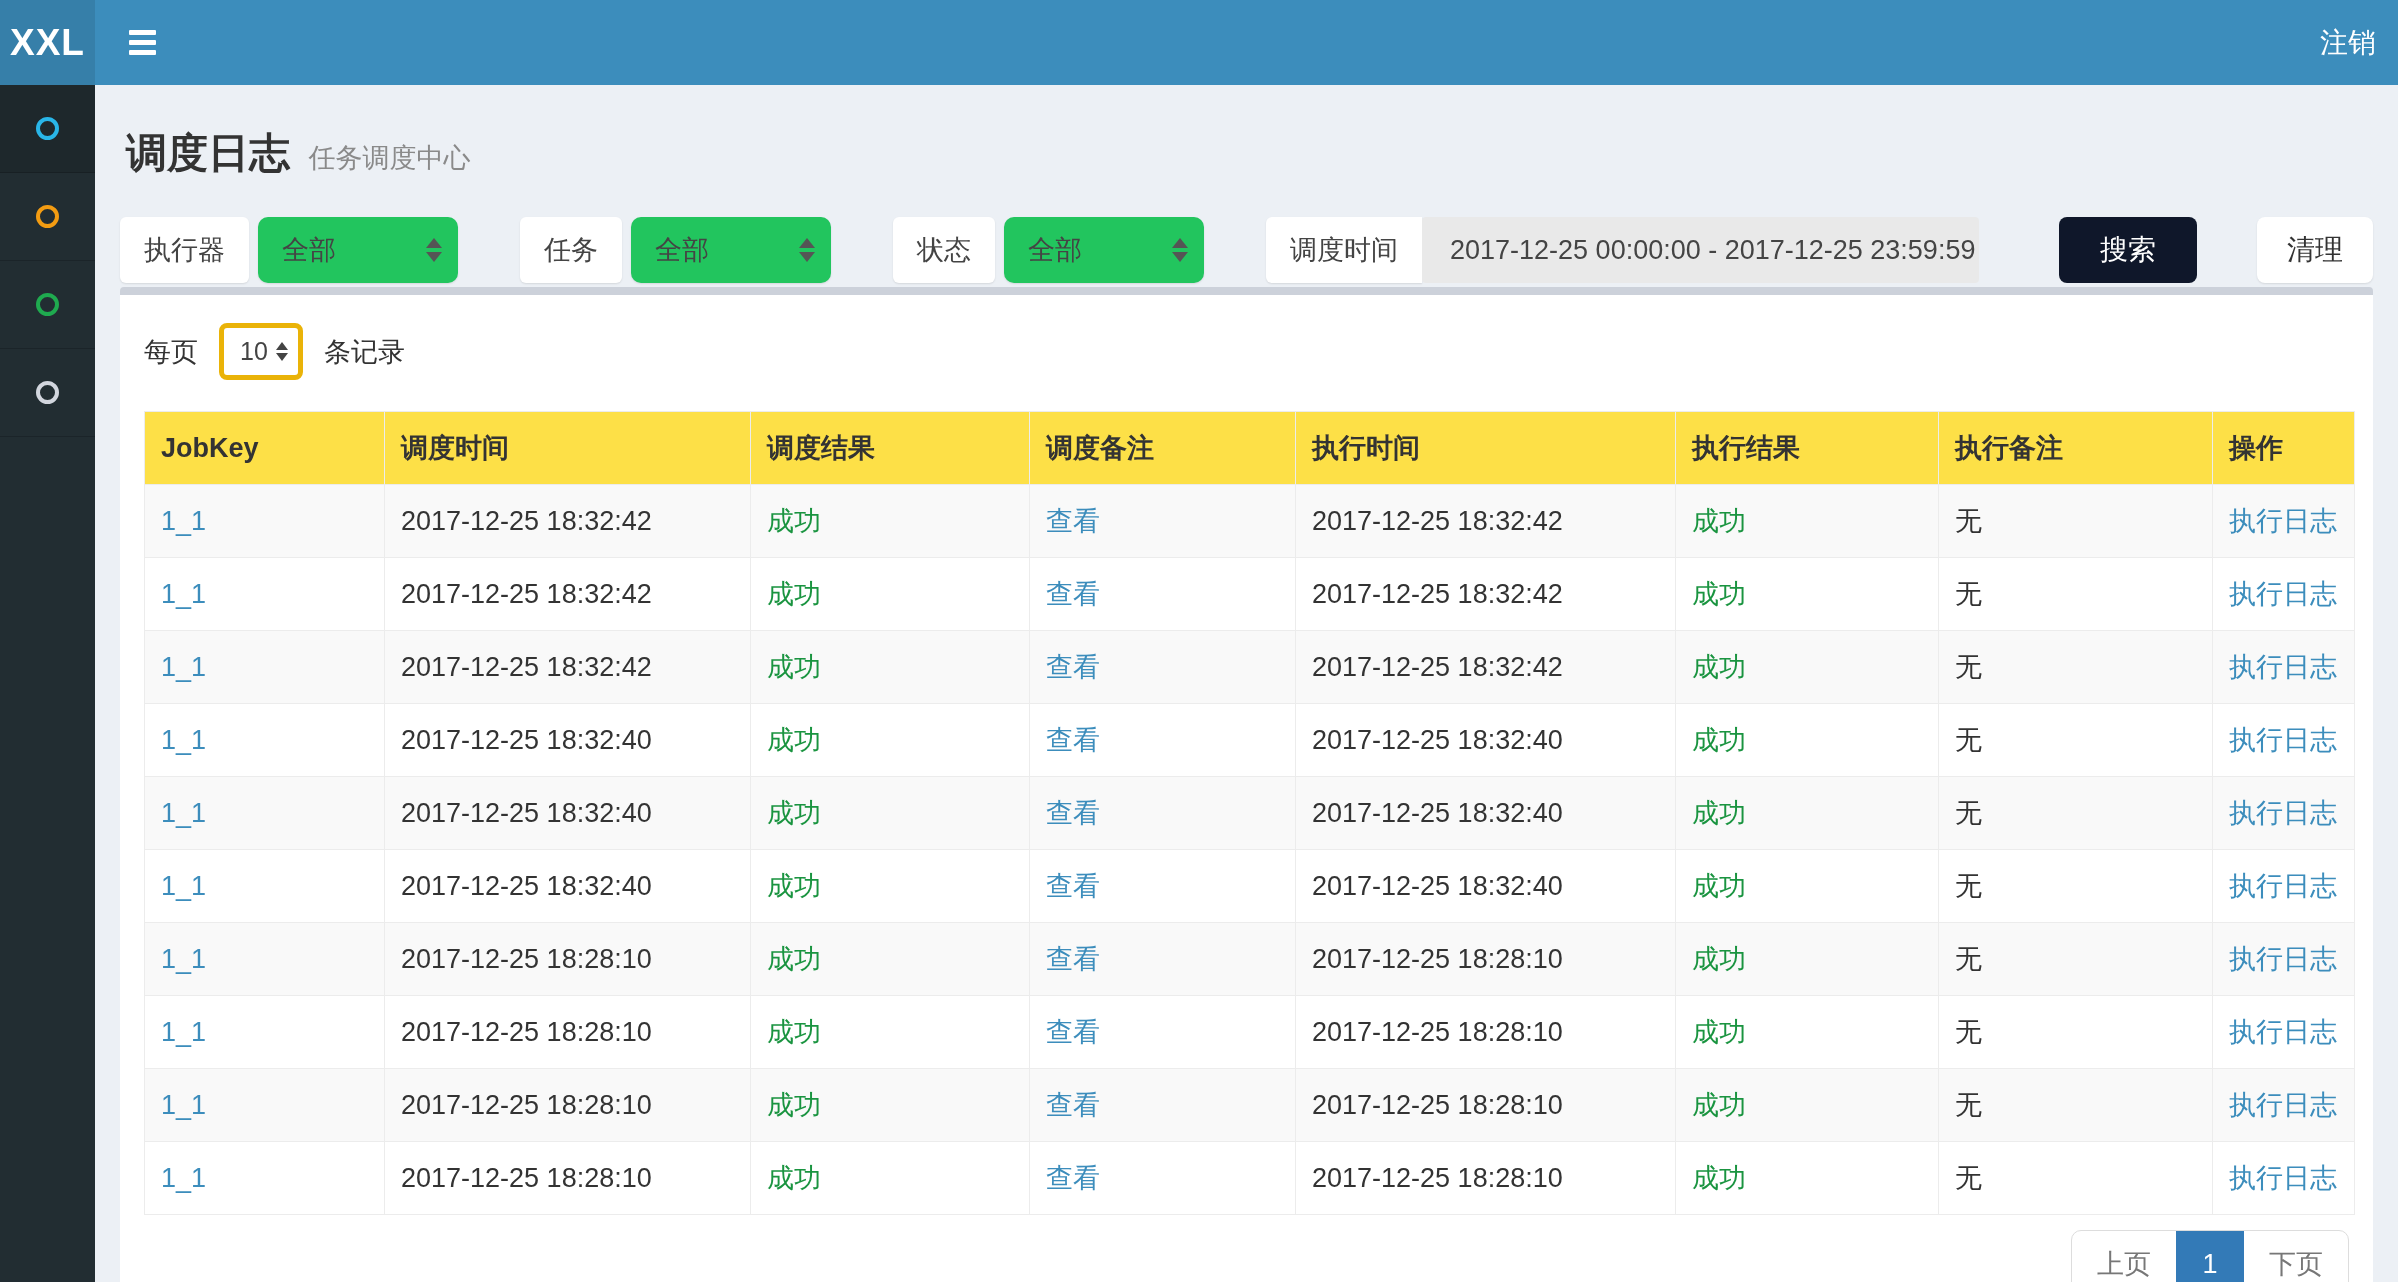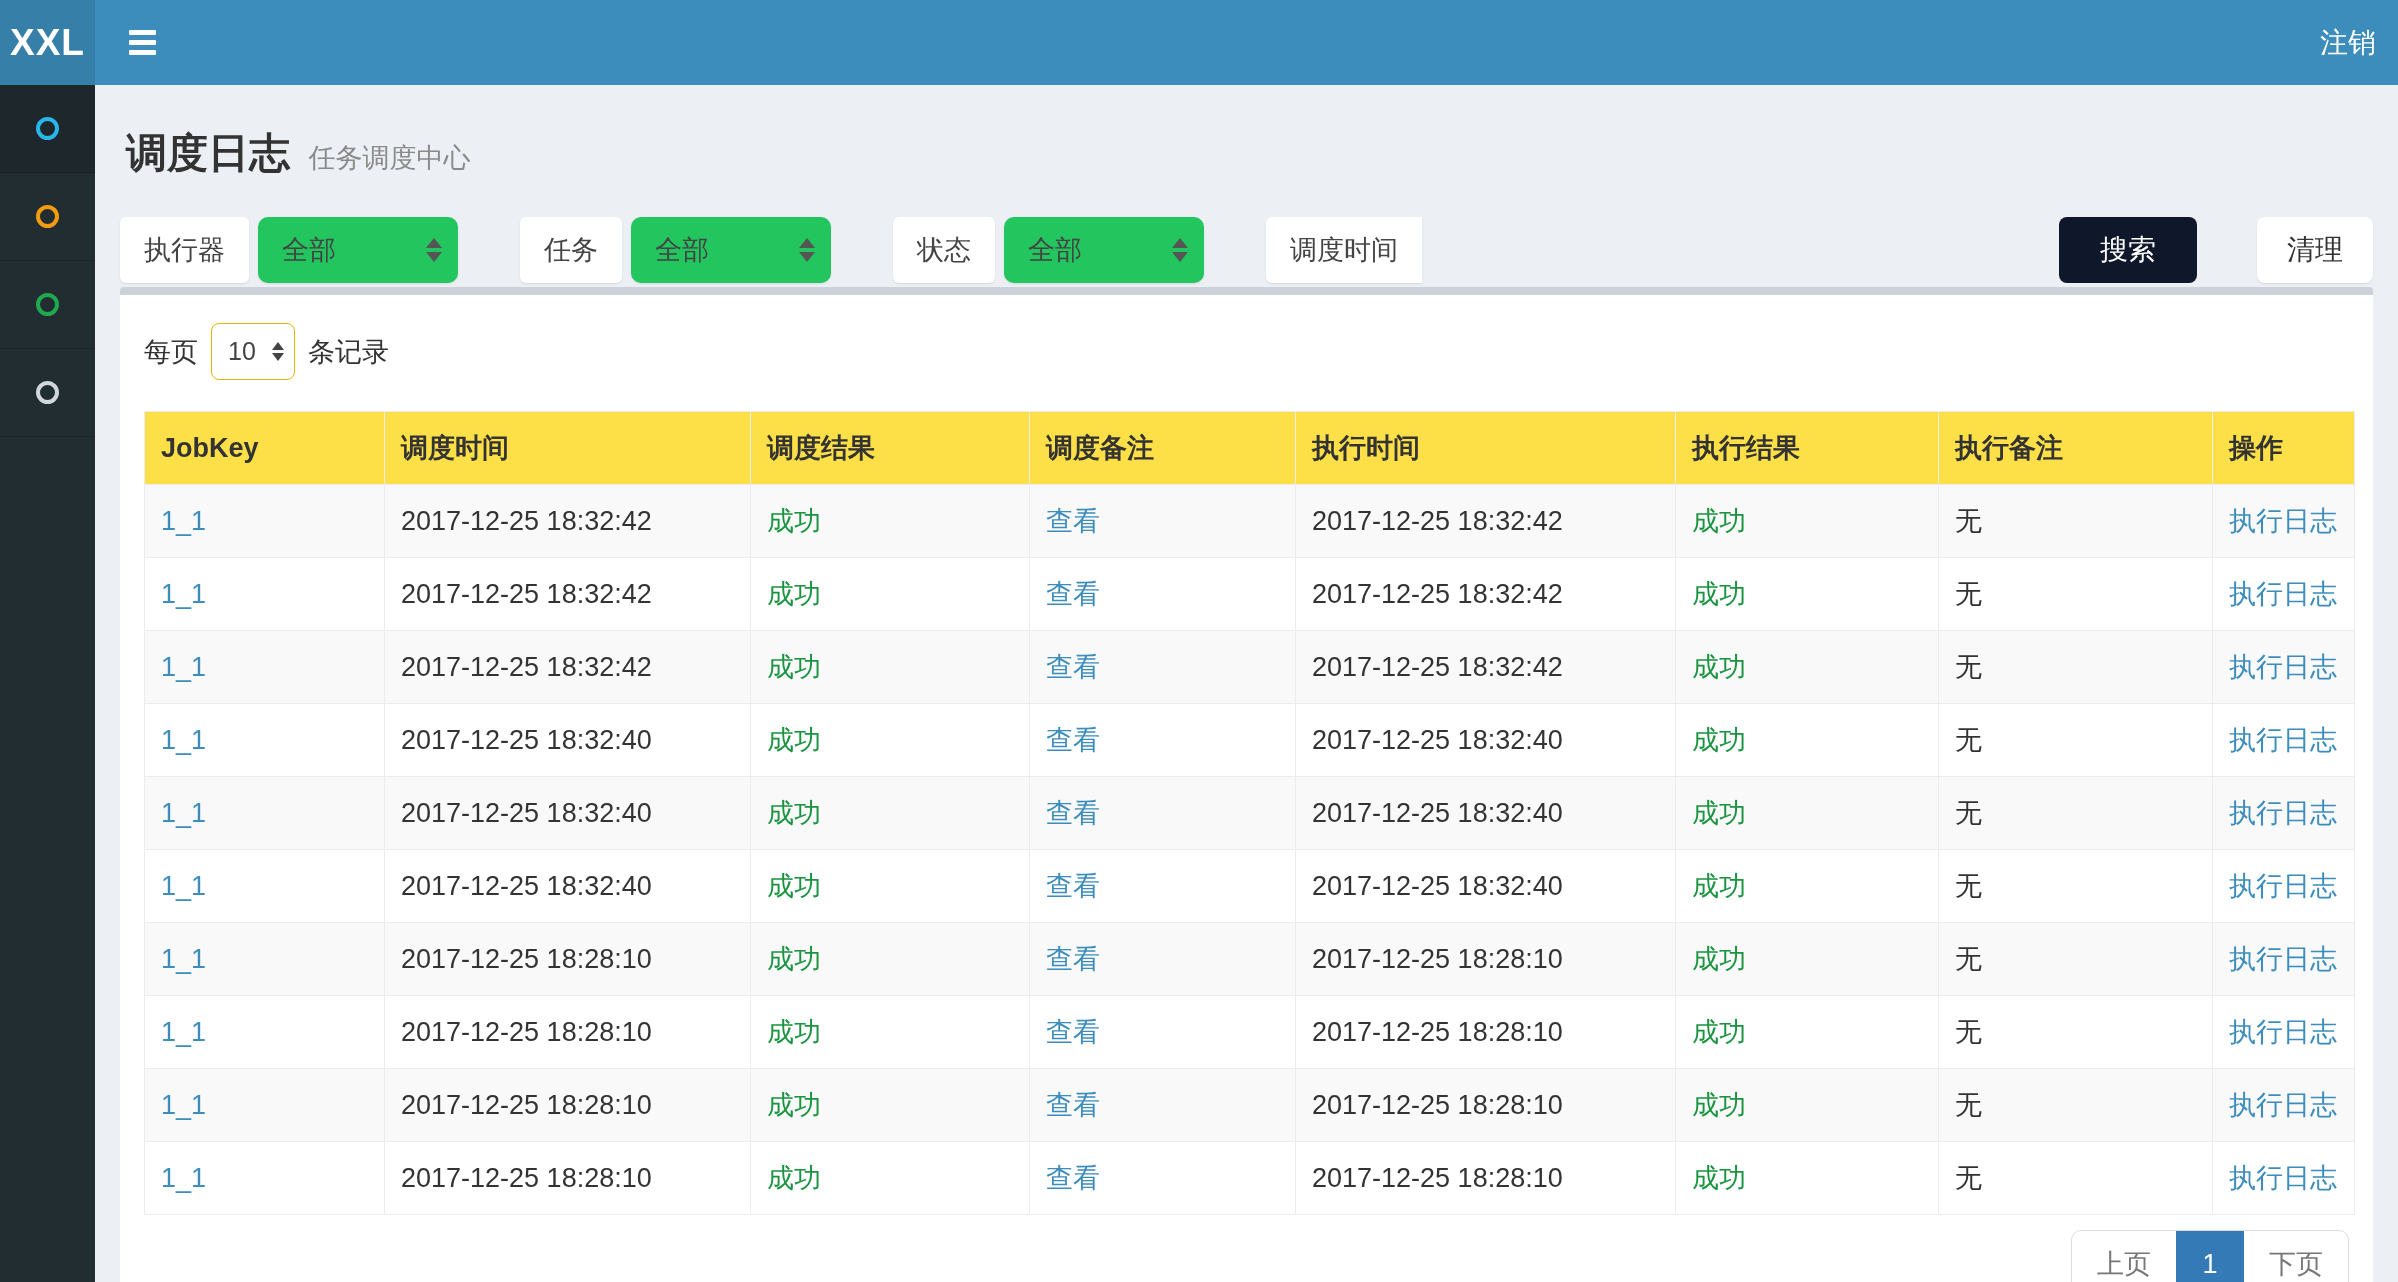--- a/index.html
+++ b/index.html
@@ -60,22 +60,22 @@
 
   
   .panel {
     margin-top:4px; height:1012px; background:#fff;
     border-top:8px solid #ccd1da; border-radius:4px;
     padding:24px 24px 0 24px;
   }
 
   .pagesize-row { display:flex; align-items:center; font-size:27px; color:#333; margin-top:4px; }
   .small-select {
-    position:relative; width:84px; height:57px; margin:0 13px;
-    background:#fff; border:1px solid #eab308; border-radius:8px;
+    position:relative; width:84px; height:57px; margin:0 21px;
+    background:#fff; border:5px solid #eab308; border-radius:8px;
     display:flex; align-items:center; padding:0 10px 0 16px;
     font-size:25px; color:#444; cursor:pointer;
   }
   .small-select .arrows { gap:3px; }
   .small-select .arrows .up { border-left:6px solid transparent; border-right:6px solid transparent; border-bottom:8px solid #444; }
   .small-select .arrows .down { border-left:6px solid transparent; border-right:6px solid transparent; border-top:8px solid #444; }
 
   
   table.log-table { border-collapse:collapse; table-layout:fixed; width:2210px; margin-top:31px; }
   .log-table th, .log-table td {
@@ -163,20 +163,21 @@
         <span>全部</span>
         <span class="arrows">
             <i class="up"></i>
             <i class="down"></i>
           </span>
       </div>
     </div>
 
     <div class="fgroup" style="margin-right:0;">
       <span class="addon" style="border-radius:6px 0 0 6px;">调度时间</span>
+      <div class="time-input">2017-12-25 00:00:00 - 2017-12-25 23:59:59</div>
     </div>
 
     <button class="btn btn-search">搜索</button>
     <button class="btn btn-clear">清理</button>
   </div>
 
   <div class="panel">
 
     <div class="pagesize-row">
       <span>每页</span>

